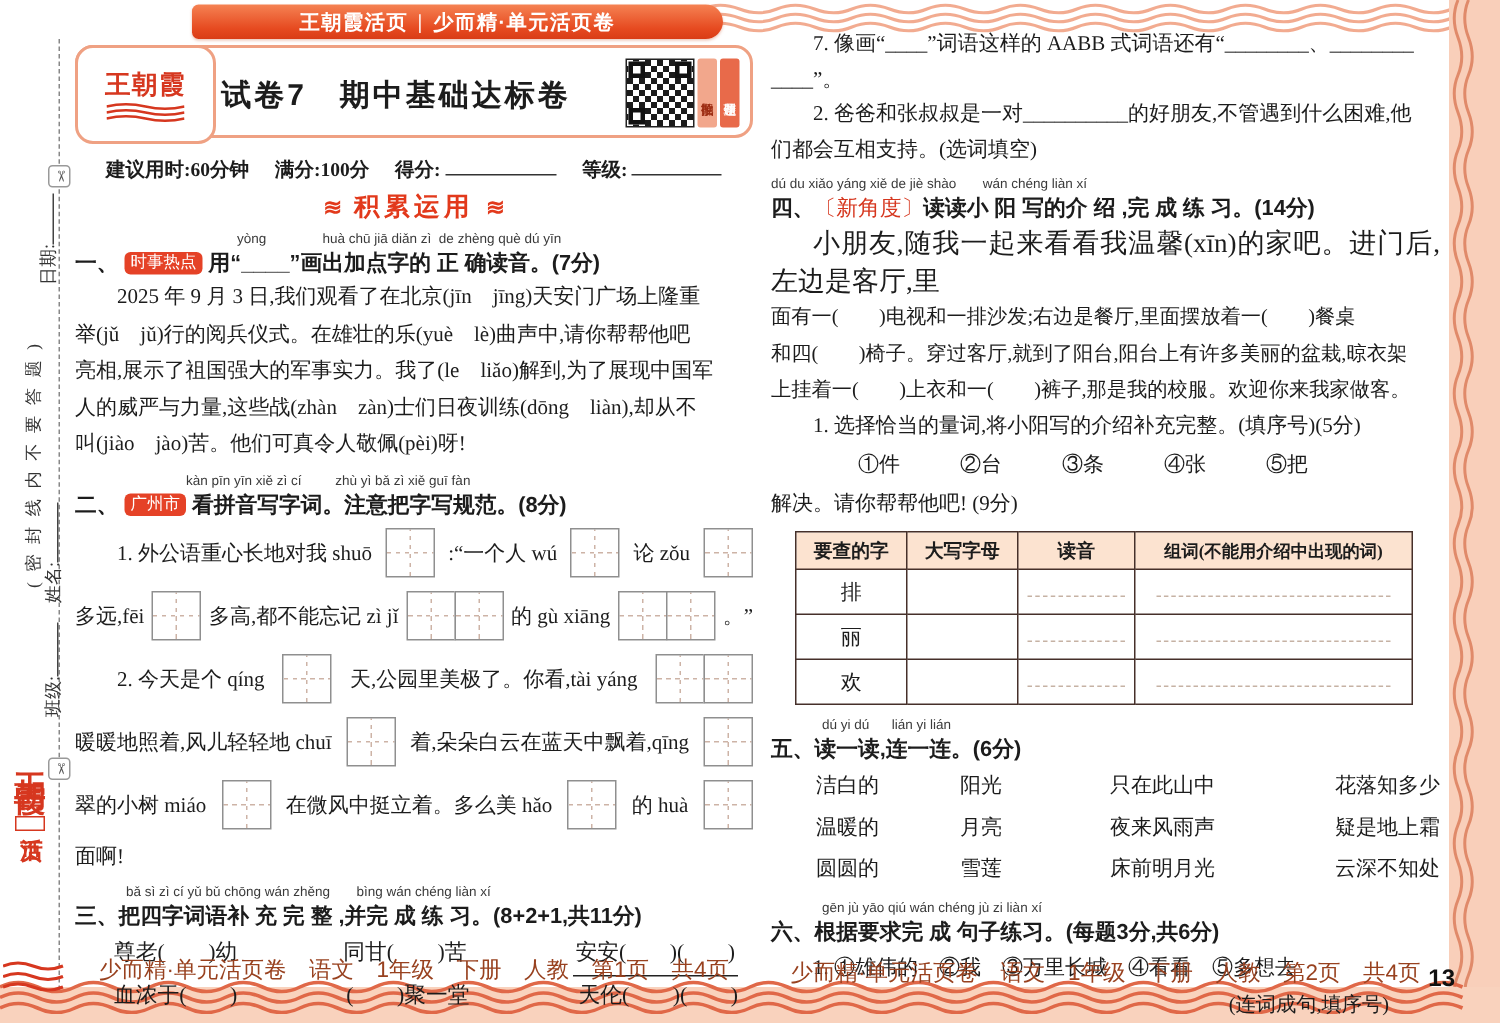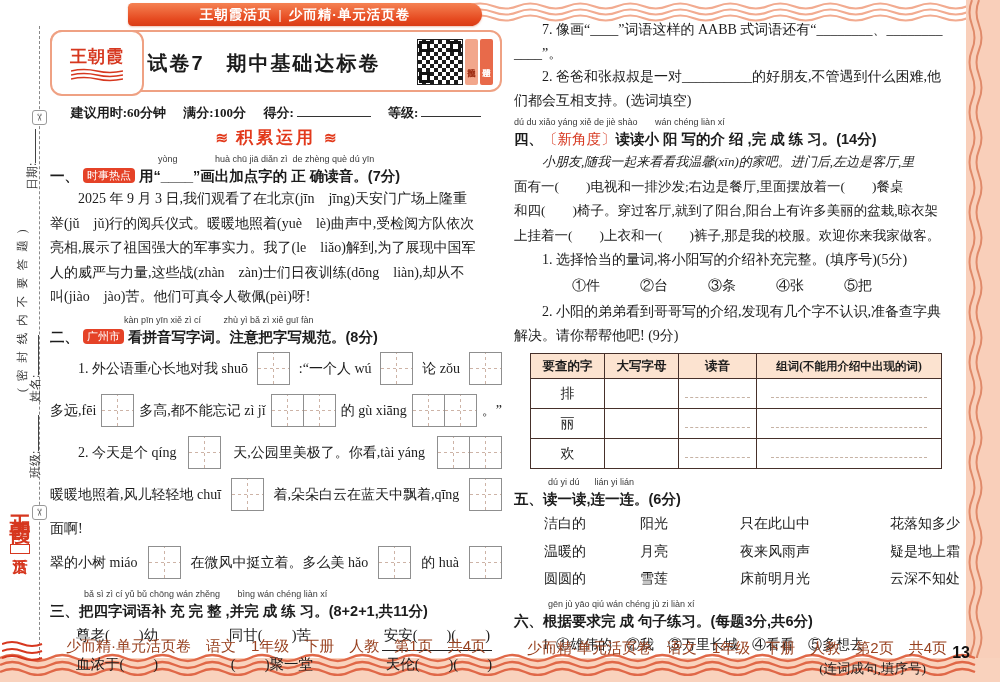--- a/index.html
+++ b/index.html
@@ -206,21 +206,21 @@
     <div class="part-banner">
       <span class="deco">≋</span><span>积累运用</span><span class="deco">≋</span>
     </div>
 
     <div>
       <div class="pinyin" style="margin-left:108px;">yòng               huà chū jiā diǎn zì  de zhèng què dú yīn</div>
       <div class="q-title">
         <span>一、</span><span class="badge">时事热点</span><span>用“____”画出加点字的 正 确读音。(7分)</span>
       </div>
       <div class="pline indent">2025 年 9 月 3 日,我们观看了在北京(jīn　jīng)天安门广场上隆重</div>
-      <div class="pline">举(jǔ　jǔ)行的阅兵仪式。暖暖地照着(yuè　lè)曲声中,受检阅方队依次</div>
+      <div class="pline">举(jǔ　jǔ)行的阅兵仪式。在雄壮的乐(yuè　lè)曲声中,请你帮帮他吧</div>
       <div class="pline">亮相,展示了祖国强大的军事实力。我了(le　liǎo)解到,为了展现中国军</div>
       <div class="pline">人的威严与力量,这些战(zhàn　zàn)士们日夜训练(dōng　liàn),却从不</div>
       <div class="pline">叫(jiào　jào)苦。他们可真令人敬佩(pèi)呀!</div>
     </div>
 
     <div>
       <div class="pinyin" style="margin-left:74px;">kàn pīn yīn xiě zì cí         zhù yì bǎ zì xiě guī fàn</div>
       <div class="q-title">
         <span>二、</span><span class="badge">广州市</span><span>看拼音写字词。注意把字写规范。(8分)</span>
       </div>
@@ -255,30 +255,30 @@
             <span class="tian"></span>
             <span class="tian"></span>
           </span>
       </div>
       <div class="jline">
         <span>暖暖地照着,风儿轻轻地 chuī</span>
           <span class="tian"></span>
         <span>着,朵朵白云在蓝天中飘着,qīng</span>
           <span class="tian"></span>
       </div>
+      <div class="jline">
+        <span>翠的小树 miáo</span>
+          <span class="tian"></span>
+        <span>在微风中挺立着。多么美 hǎo</span>
+          <span class="tian"></span>
+        <span>的 huà</span>
+          <span class="tian"></span>
+      </div>
       <div class="jline short">
         <span>面啊!</span>
-      </div>
-      <div class="jline">
-        <span>翠的小树 miáo</span>
-          <span class="tian"></span>
-        <span>在微风中挺立着。多么美 hǎo</span>
-          <span class="tian"></span>
-        <span>的 huà</span>
-          <span class="tian"></span>
       </div>
     </div>
 
     <div>
       <div class="pinyin" style="margin-left:34px;">bǎ sì zì cí yǔ bǔ chōng wán zhěng       bìng wán chéng liàn xí</div>
       <div class="q-title">
         <span>三、</span><span>把四字词语补 充 完 整 ,并完 成 练 习。(8+2+1,共11分)</span>
       </div>
       <div class="idiom-row">
         <span>尊老(　　)幼</span>
@@ -302,33 +302,32 @@
       <div class="pline" style="line-height:23.5px;">____”。</div>
       <div class="pline ind" style="line-height:23.5px;">2. 爸爸和张叔叔是一对__________的好朋友,不管遇到什么困难,他</div>
       <div class="pline" style="line-height:23.5px;">们都会互相支持。(选词填空)</div>
     </div>
 
     <div>
       <div class="pinyin" style="">dú du xiǎo yáng xiě de jiè shào       wán chéng liàn xí</div>
       <div class="q-title">
         <span>四、</span><span class="tag-red">〔新角度〕</span><span>读读小 阳 写的介 绍 ,完 成 练 习。(14分)</span>
       </div>
-      <div class="pline indent" style="font-size:13px;line-height:24.5px;font-style:italic;">小朋友,随我一起来看看我温馨(xīn)的家吧。进门后,左边是客厅,里</div>
+      <div class="pline indent" style="font-size:18px;line-height:24.5px;">小朋友,随我一起来看看我温馨(xīn)的家吧。进门后,左边是客厅,里</div>
       <div class="pline" style="font-size:13.5px;line-height:24.5px;">面有一(　　)电视和一排沙发;右边是餐厅,里面摆放着一(　　)餐桌</div>
       <div class="pline" style="font-size:13.5px;line-height:24.5px;">和四(　　)椅子。穿过客厅,就到了阳台,阳台上有许多美丽的盆栽,晾衣架</div>
       <div class="pline" style="font-size:13.5px;line-height:24.5px;">上挂着一(　　)上衣和一(　　)裤子,那是我的校服。欢迎你来我家做客。</div>
       <div class="pline ind" style="line-height:24px;">1. 选择恰当的量词,将小阳写的介绍补充完整。(填序号)(5分)</div>
       <div class="opts">
         <span>①件</span>
         <span>②台</span>
         <span>③条</span>
         <span>④张</span>
         <span>⑤把</span>
       </div>
-      <div class="pline ind" style="line-height:23.5px;">2. 小阳的弟弟看到哥哥写的介绍,发现有几个字不认识,准备查字典</div>
       <div class="pline" style="line-height:23.5px;">解决。请你帮帮他吧! (9分)</div>
 
       <table class="lookup">
         <colgroup>
             <col style="width:18%">
             <col style="width:18%">
             <col style="width:19%">
             <col style="width:45%">
           </colgroup>
         <tbody>

